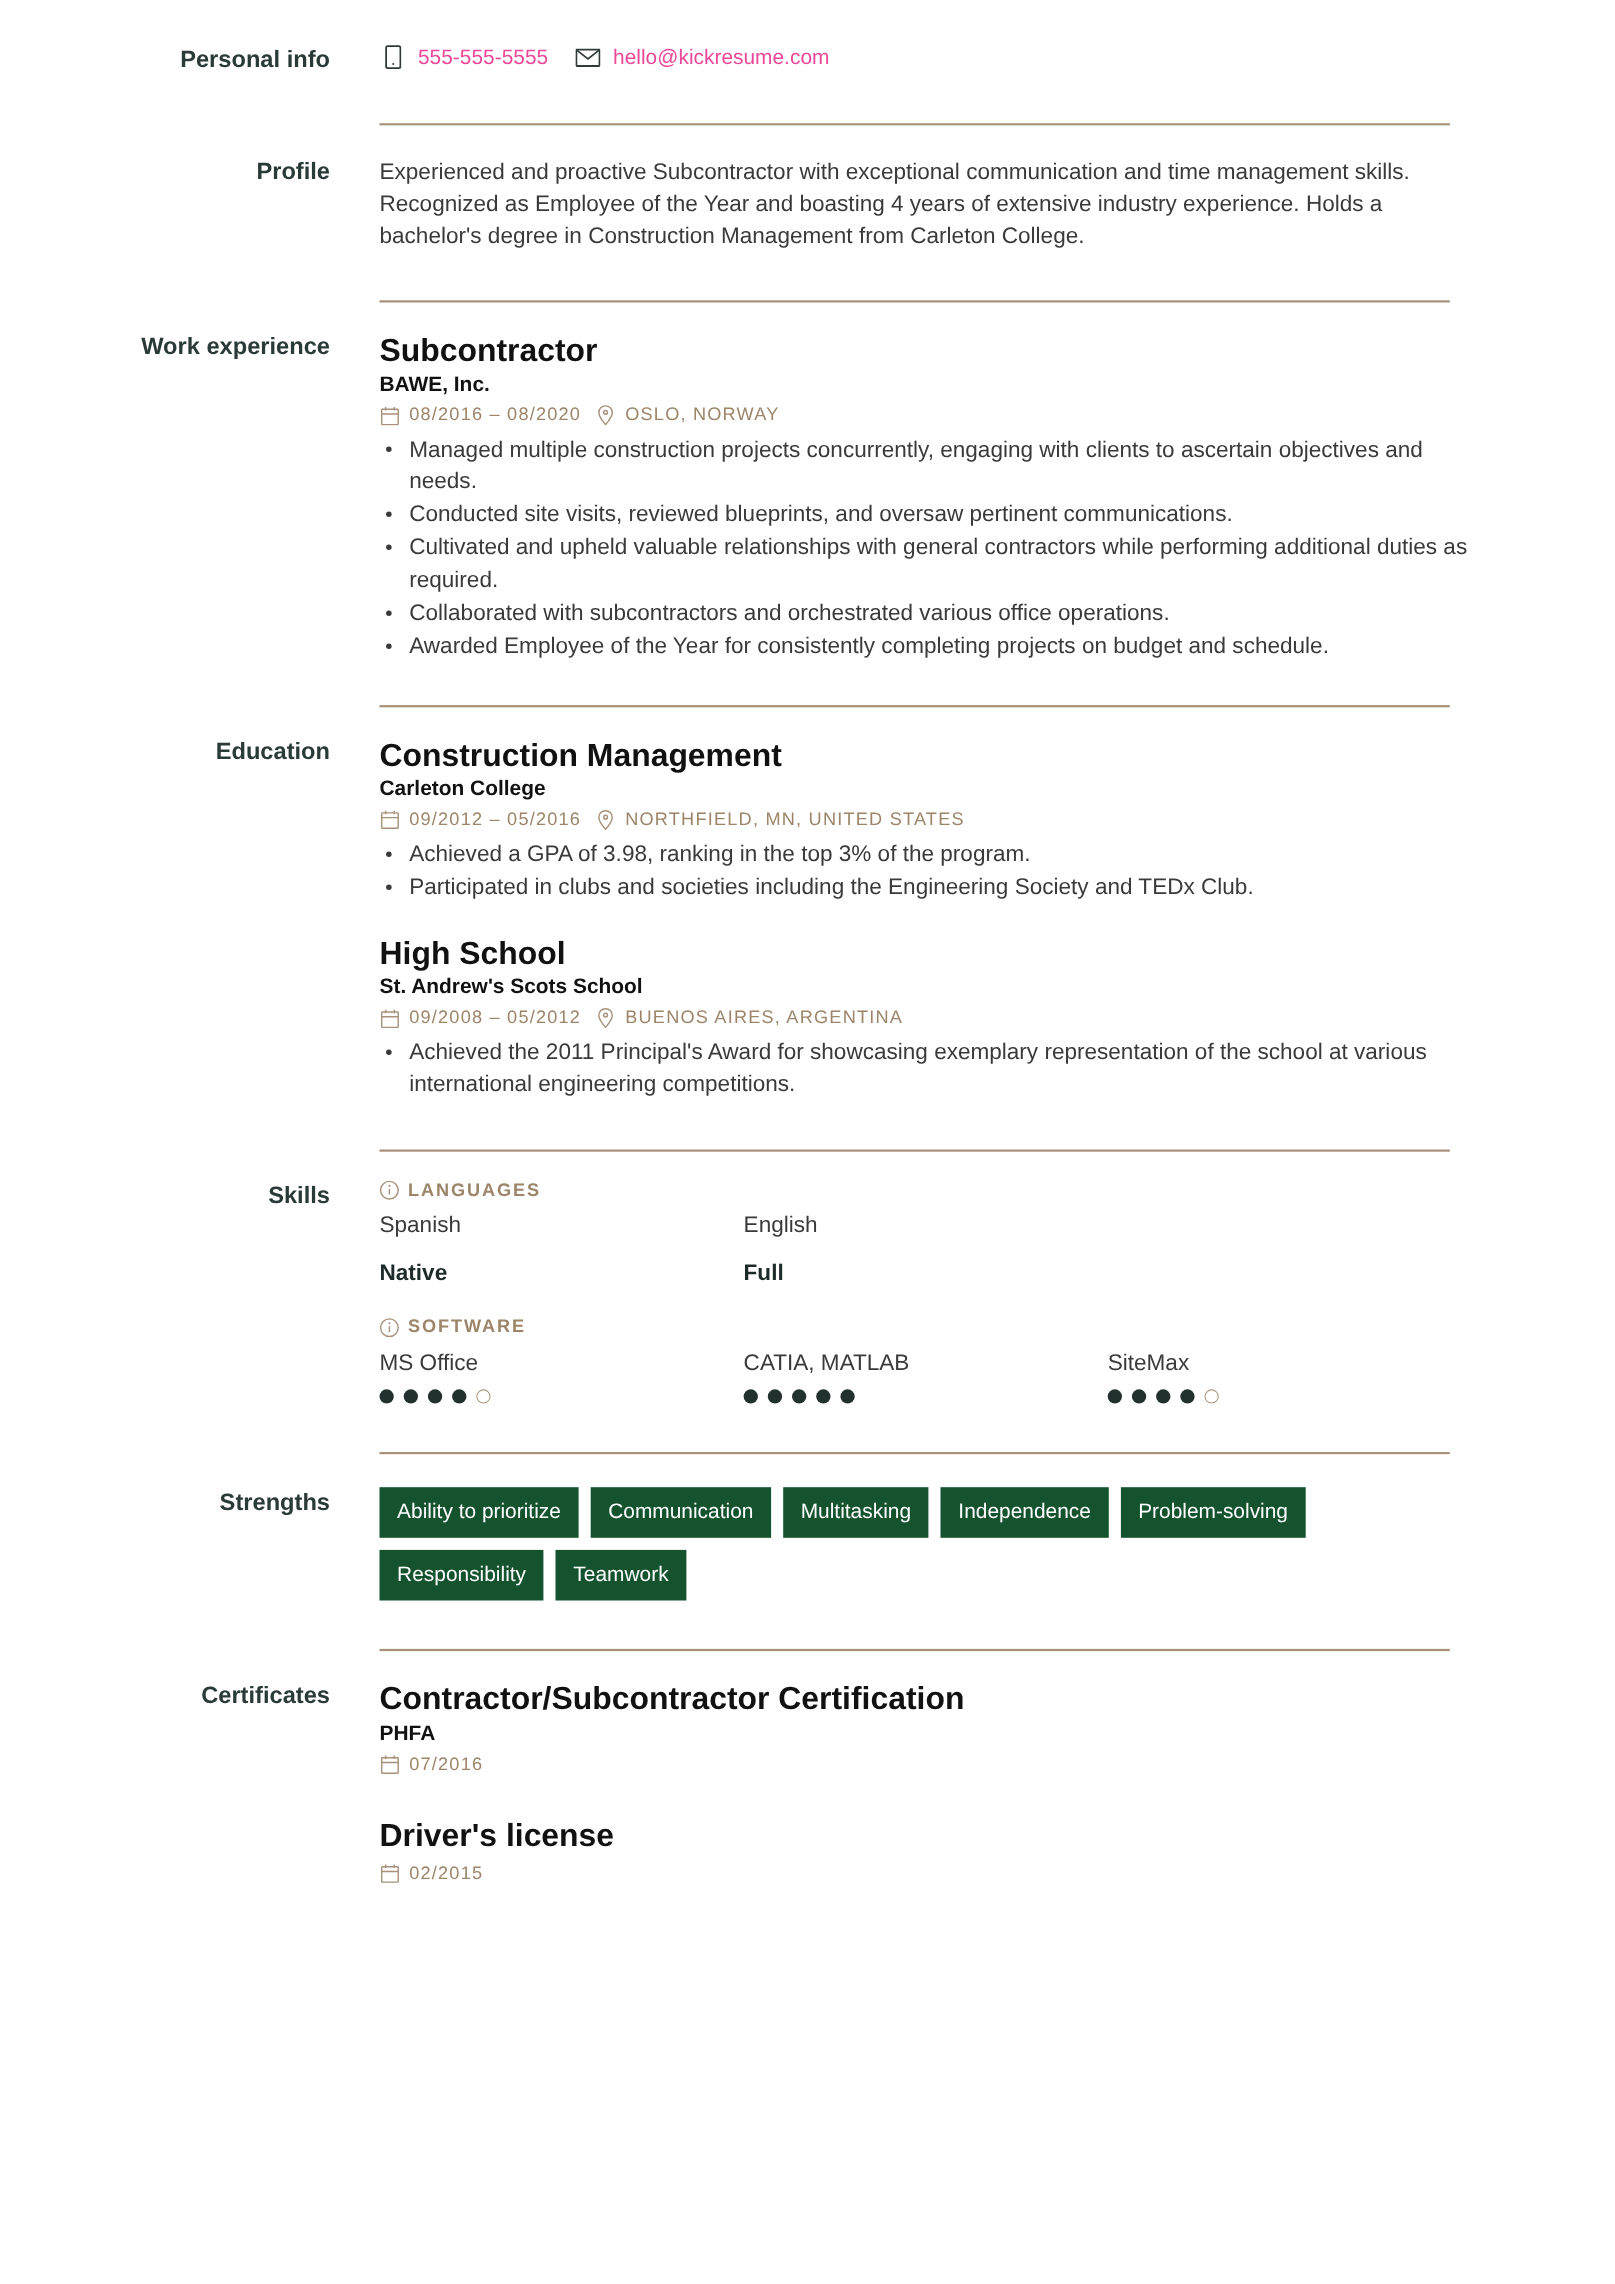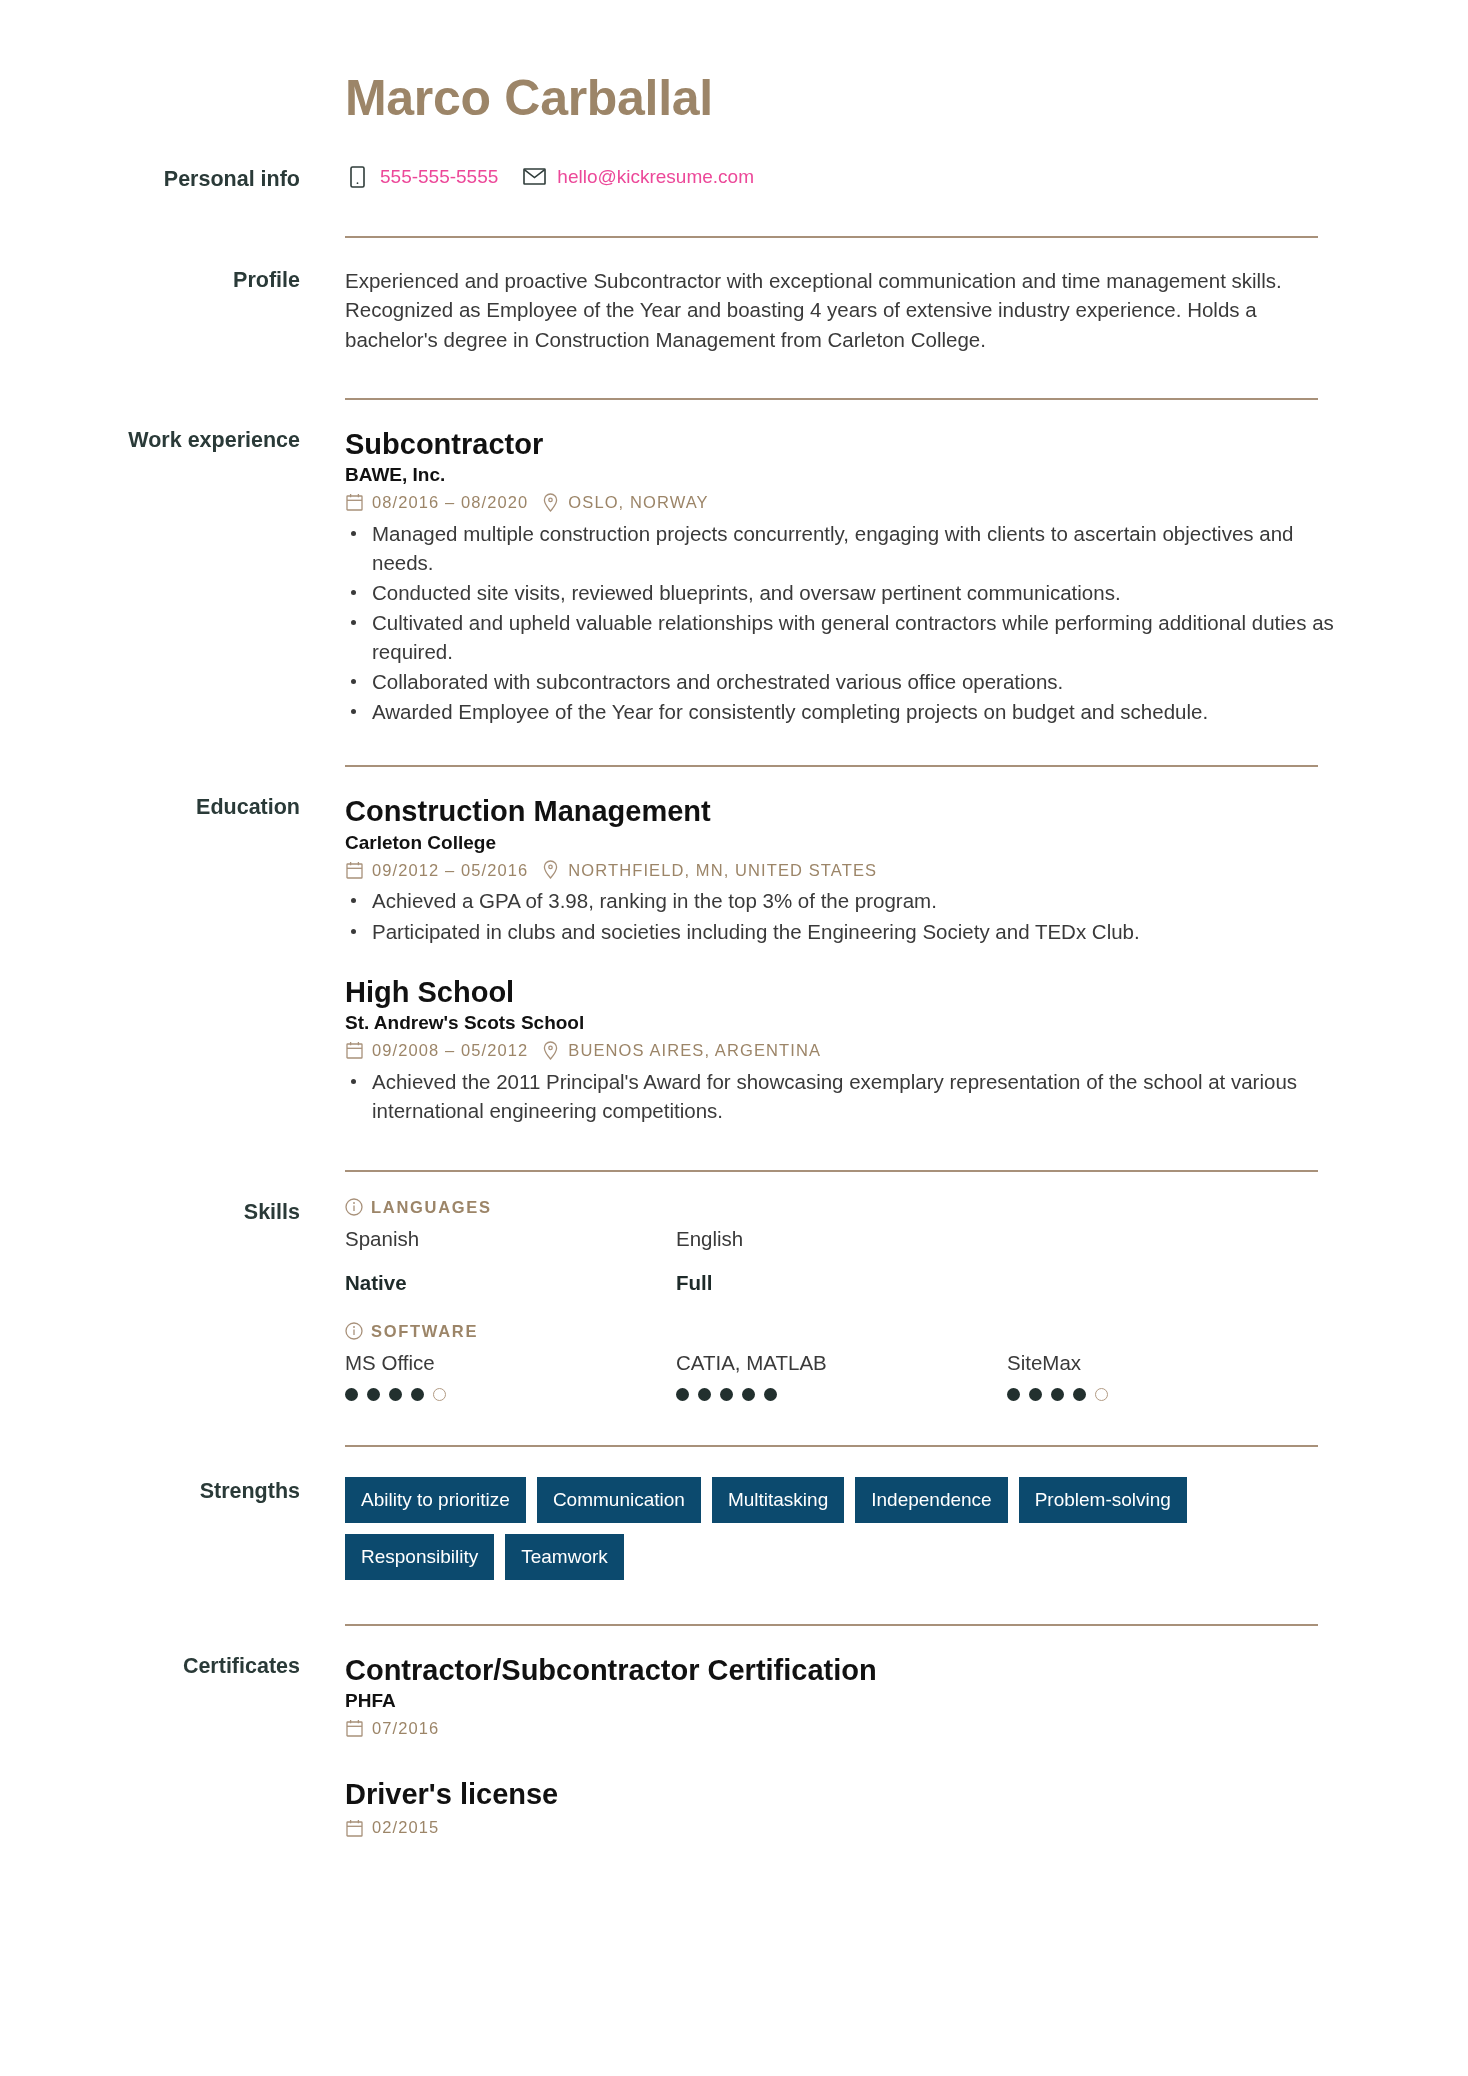--- a/index.html
+++ b/index.html
@@ -184,42 +184,39 @@
     background: #22302e;
   }
   .dot.empty {
     background: transparent;
     border: 1.6px solid #b29b84;
   }
 
   
   .tags { display: flex; flex-wrap: wrap; gap: 11px; max-width: 925px; }
   .tag {
-    background: #0c4a6e;
+    background: #14532d;
     color: #ffffff;
     font-size: 19px;
     line-height: 1;
     padding: 13px 16px 14px 16px;
   }
 
   
   .cert + .cert { margin-top: 38px; }
   .pad-top-26 { padding-top: 26px; }
   .pad-top-30 { padding-top: 30px; }
   .mt-rule-38 { margin-top: 38px; }
   .mt-rule-44 { margin-top: 44px; }
 </style>
 </head>
 <body>
 
 <div class="page">
 
-  <div class="name-row">
-    <div class="name">Marco Carballal</div>
-  </div>
 
   <div class="section personal-wrap">
     <div class="side-label">Personal info</div>
     <div></div>
     <div class="content">
       <div class="contact-line">
         <span class="contact-item">
           <span class="contact-icon">
             <svg width="15" height="22" viewBox="0 0 15 22" fill="none" stroke="currentColor" stroke-width="1.6">
               <rect x="1" y="1" width="13" height="20" rx="1.5"></rect>

